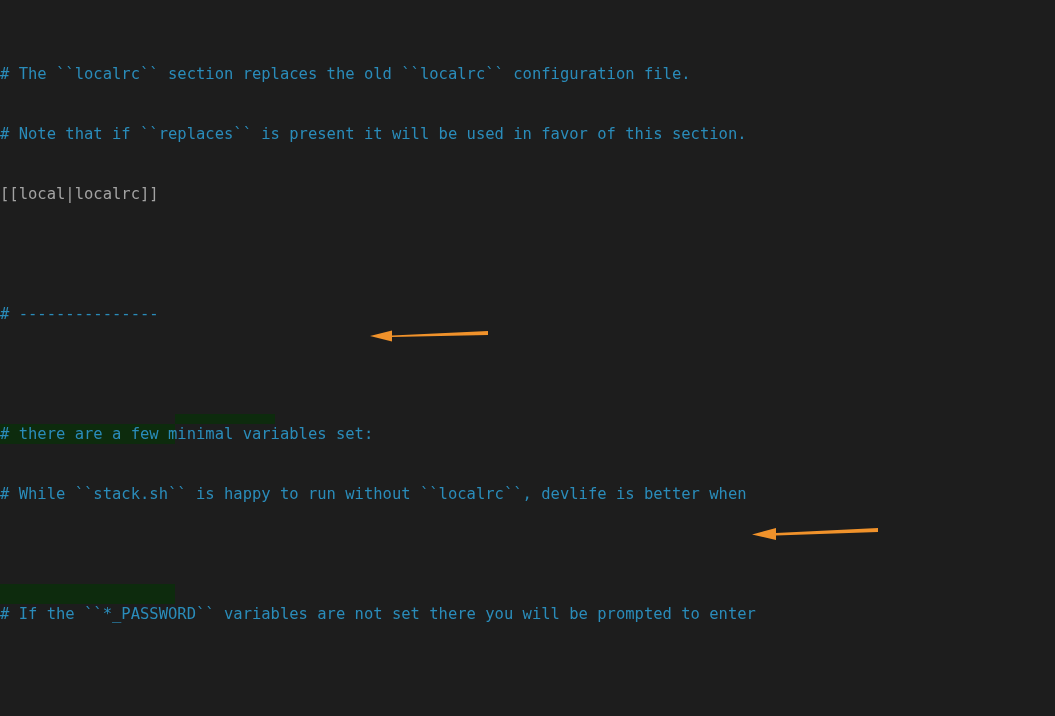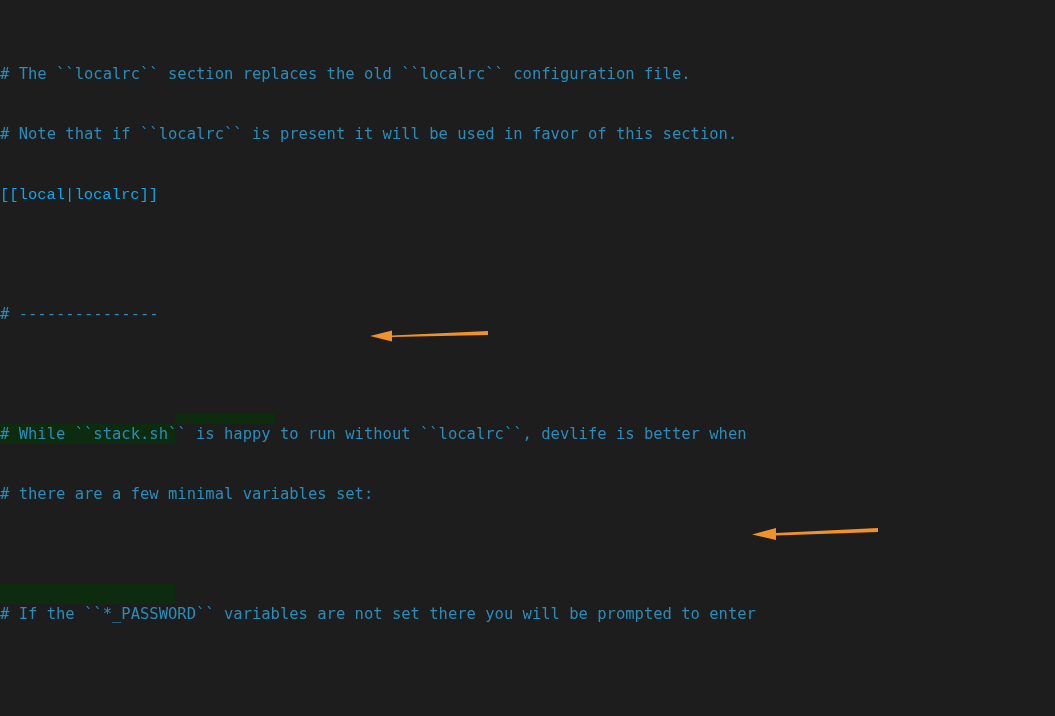--- a/index.html
+++ b/index.html
@@ -26,21 +26,21 @@
     white-space: pre;
   }
   .ln {
     height: 20px;
     line-height: 20px;
     white-space: pre;
     display: block;
   }
   
   .cmt   { color: #2a8cba; }
-  .sect  { color: #0ea5e9; font-family: Liberation Mono, monospace; }
+  .sect  { color: #a3a3a3; }
 
   
   .slab {
     position: absolute;
     background: #0d2b0d;
   }
 
   
   .arrow { position: absolute; }
   .arrow svg { display: block; }
@@ -50,27 +50,27 @@
 
 <div id="screen">
 
   <div class="slab" style="left:0; top:424px; width:175px; height:20px;"></div>
   <div class="slab" style="left:175px; top:414px; width:100px; height:10px;"></div>
   <div class="slab" style="left:0; top:584px; width:175px; height:20px;"></div>
 
   <div id="code">
 
     <div class="ln"><span class="cmt"># The ``localrc`` section replaces the old ``localrc`` configuration file.</span></div>
-    <div class="ln"><span class="cmt"># Note that if ``localrc`` is present it will be used in favor of this section.</span></div>
+    <div class="ln"><span class="cmt"># Note that if ``replaces`` is present it will be used in favor of this section.</span></div>
     <div class="ln"><span class="sect">[[local|localrc]]</span></div>
     <div class="ln">&nbsp;</div>
     <div class="ln"><span class="cmt"># ---------------</span></div>
     <div class="ln">&nbsp;</div>
+    <div class="ln"><span class="cmt"># there are a few minimal variables set:</span></div>
     <div class="ln"><span class="cmt"># While ``stack.sh`` is happy to run without ``localrc``, devlife is better when</span></div>
-    <div class="ln"><span class="cmt"># there are a few minimal variables set:</span></div>
     <div class="ln">&nbsp;</div>
     <div class="ln"><span class="cmt"># If the ``*_PASSWORD`` variables are not set there you will be prompted to enter</span></div>
     
 
     
     
     
     
     
     

